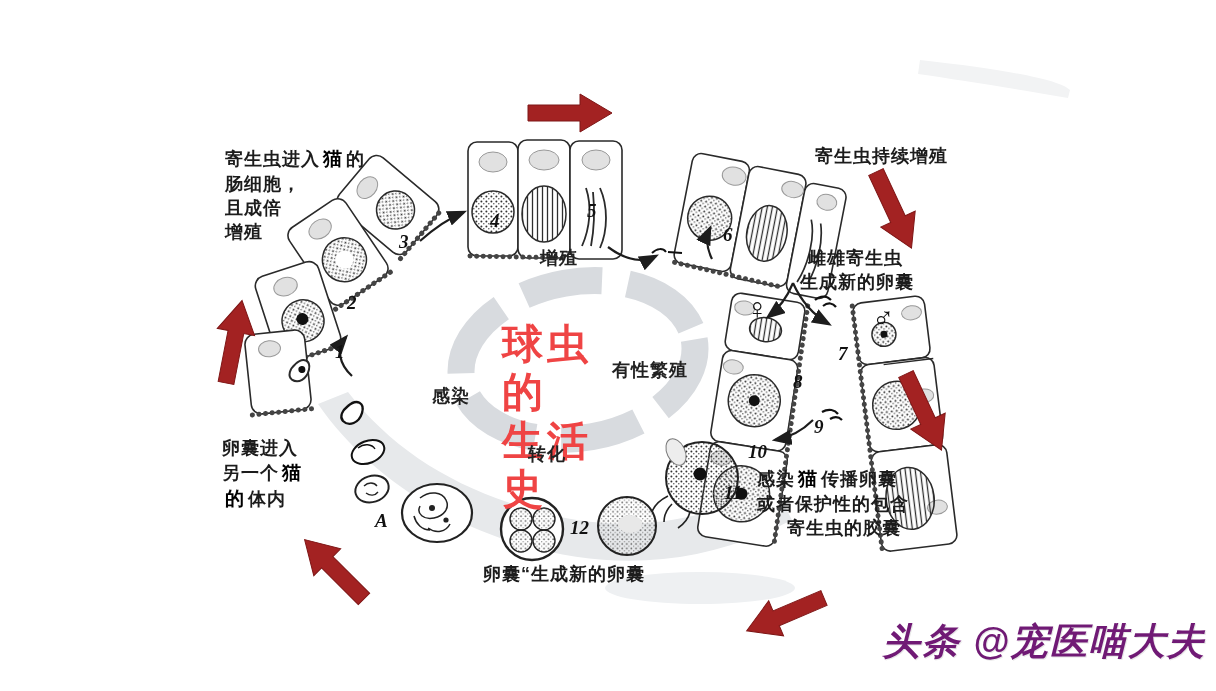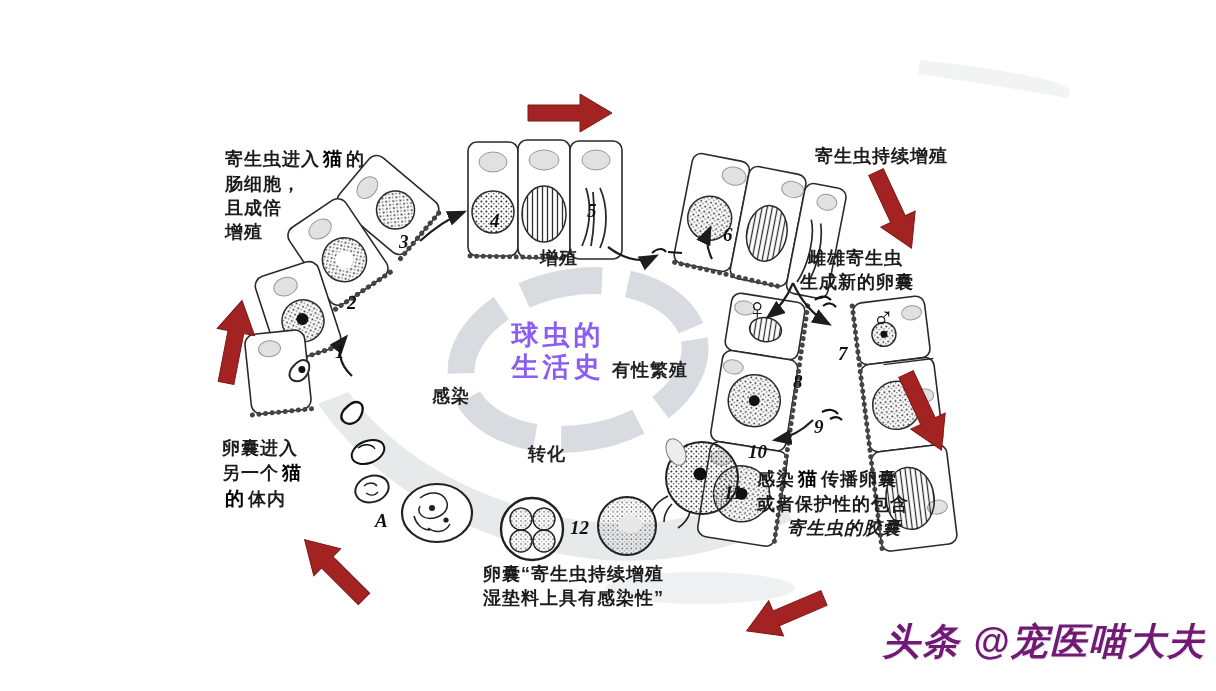--- a/index.html
+++ b/index.html
@@ -3,30 +3,30 @@
 <meta charset="utf-8">
 <style>
   html,body{margin:0;padding:0;background:#fff;}
   #stage{position:relative;width:1216px;height:691px;background:#fff;overflow:hidden;
          font-family:"Liberation Sans","DejaVu Sans",sans-serif;}
   #art{position:absolute;left:0;top:0;}
   .ann{position:absolute;font-size:18px;font-weight:600;color:#1c1c1c;line-height:1.34;letter-spacing:1px;}
   .ann .ln{white-space:nowrap;}
   .cat{font-weight:900;padding:0 3px;font-size:1.06em;color:#000;}
   .ringlab{position:absolute;font-size:18px;font-weight:700;color:#222;letter-spacing:1px;white-space:nowrap;}
-  #title{position:absolute;left:502px;top:320px;width:112px;text-align:center;
-         font-size:27px;font-weight:800;color:#8b5cf6;letter-spacing:4px;line-height:1.18;
+  #title{position:absolute;left:502px;top:320px;width:112px;
+         font-size:41px;font-weight:800;color:#ef4444;letter-spacing:4px;line-height:1.18;
          font-family:"Liberation Serif","DejaVu Serif",serif;}
   .stage-num{position:absolute;font-family:"Liberation Serif","DejaVu Serif",serif;
              font-style:italic;font-weight:700;font-size:19px;color:#111;}
   .sexsym{position:absolute;font-size:30px;font-weight:700;color:#111;}
   #watermark{position:absolute;right:10px;bottom:24px;font-size:37px;font-weight:800;color:#701a75;
              letter-spacing:2px;white-space:nowrap;
              text-shadow:1px 1px 0 #e8e8e8;font-style:italic;}
-  .br-center{text-align:center;font-style:italic;}
+  .br-center{text-align:center;}
 </style>
 </head>
 <body>
 
 <div id="stage">
 
   <svg id="art" width="1216" height="691" viewBox="0 0 1216 691">
     <defs>
       <pattern id="pdots" width="5" height="5" patternUnits="userSpaceOnUse">
         <circle cx="1.4" cy="1.4" r="1" fill="#333"></circle>
@@ -226,22 +226,21 @@
     <div class="ln"><span class="cat">的</span><span>体内</span></div>
   </div>
 
   <div class="ann" style="left:757px;top:466px;">
     <div class="ln"><span>感染</span><span class="cat">猫</span><span>传播卵囊</span></div>
     <div class="ln">或者保护性的包含</div>
     <div class="ln br-center" style="margin-left:22px;">寄生虫的胶囊</div>
   </div>
 
   <div class="ann" style="left:483px;top:562px;">
-    <div class="ln">卵囊“寄生虫持续增殖</div>
-    <div class="ln">湿垫料上具有感染性”</div>
+    <div class="ln">卵囊“生成新的卵囊</div>
   </div>
 
   <div class="stage-num" style="left:335px;top:341px;">1</div>
   <div class="stage-num" style="left:347px;top:292px;">2</div>
   <div class="stage-num" style="left:399px;top:231px;">3</div>
   <div class="stage-num" style="left:490px;top:210px;">4</div>
   <div class="stage-num" style="left:587px;top:200px;">5</div>
   <div class="stage-num" style="left:723px;top:224px;">6</div>
   <div class="stage-num" style="left:838px;top:343px;">7</div>
   <div class="stage-num" style="left:793px;top:371px;">8</div>

